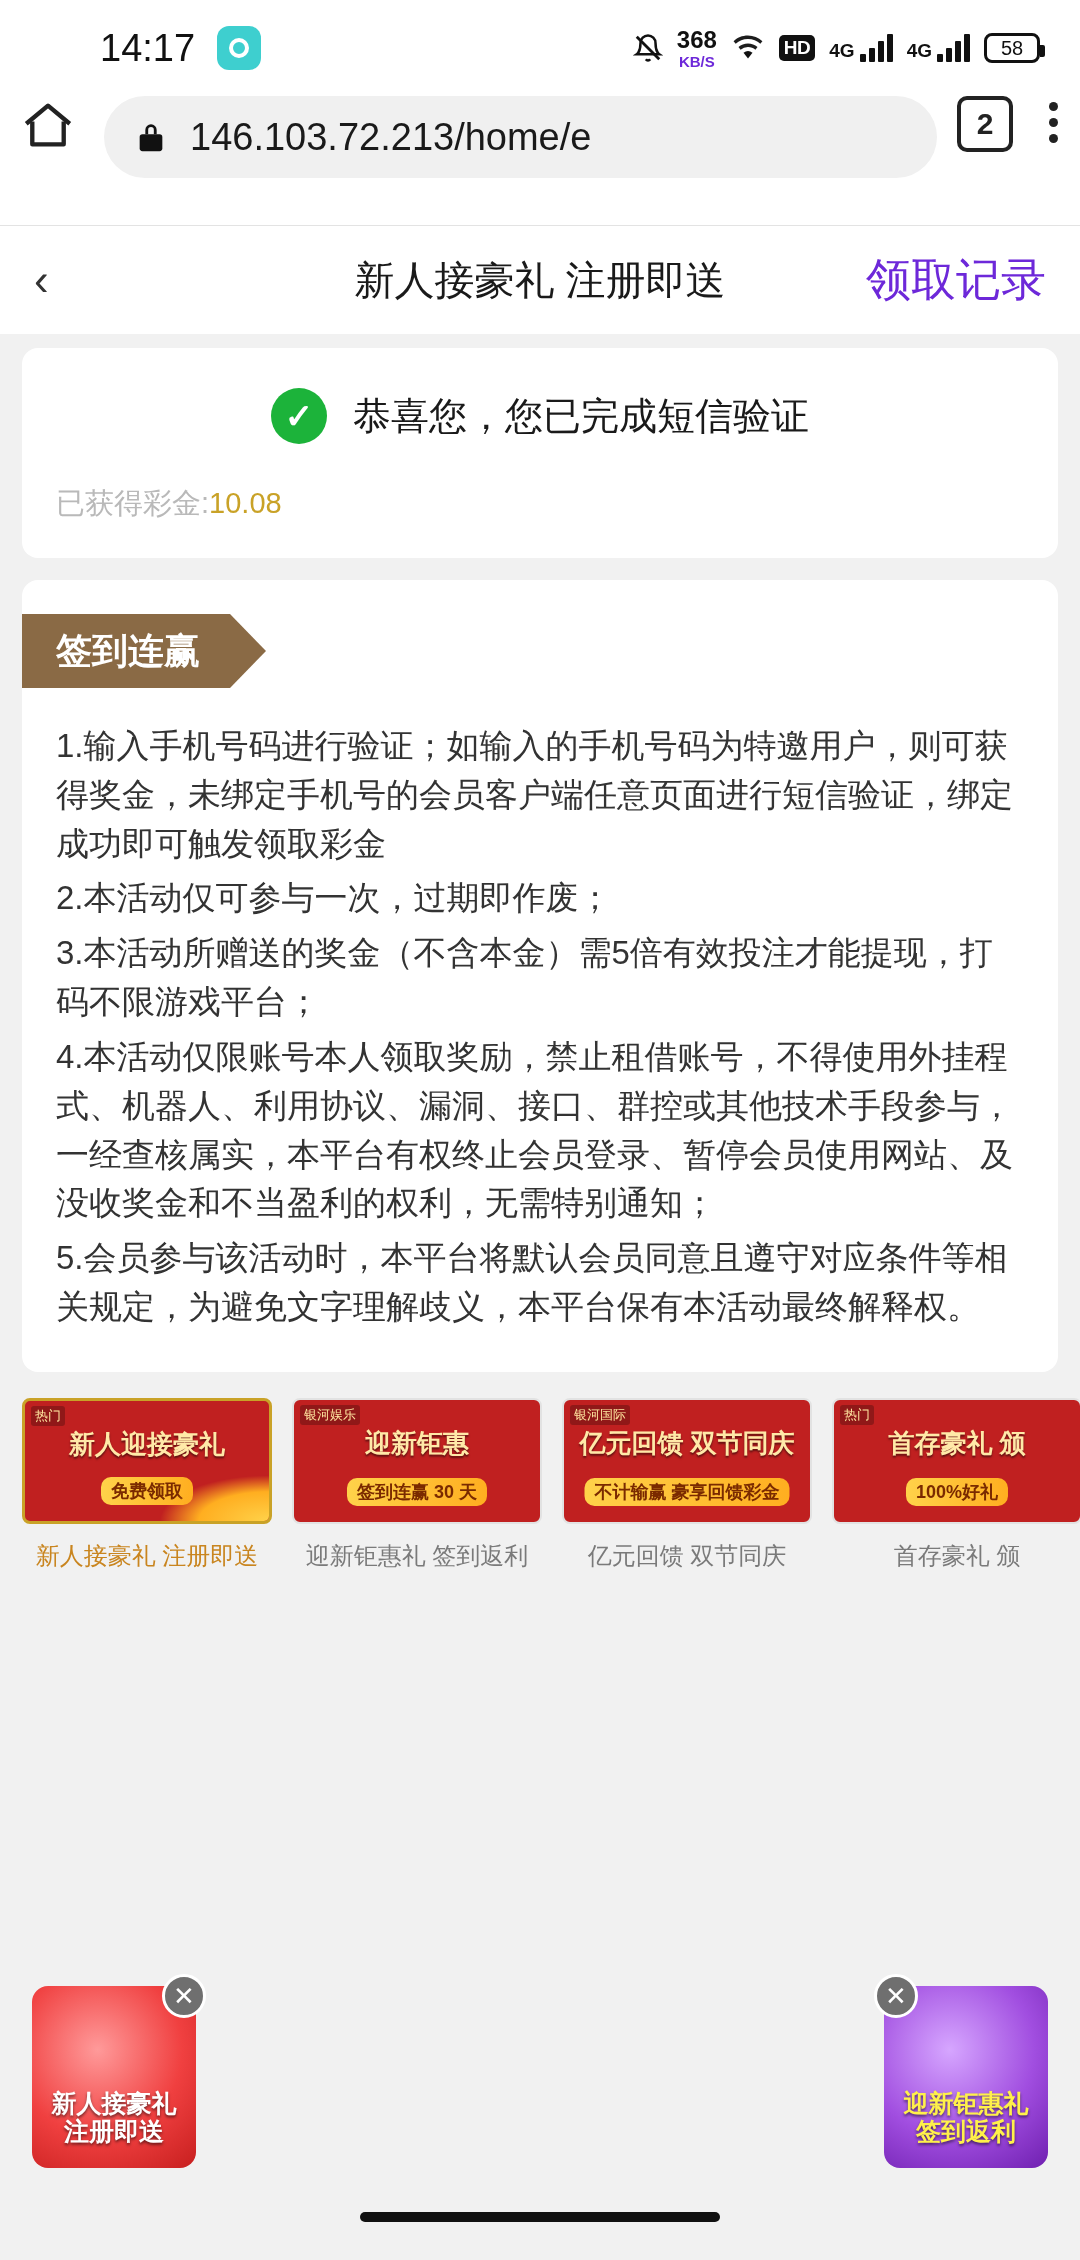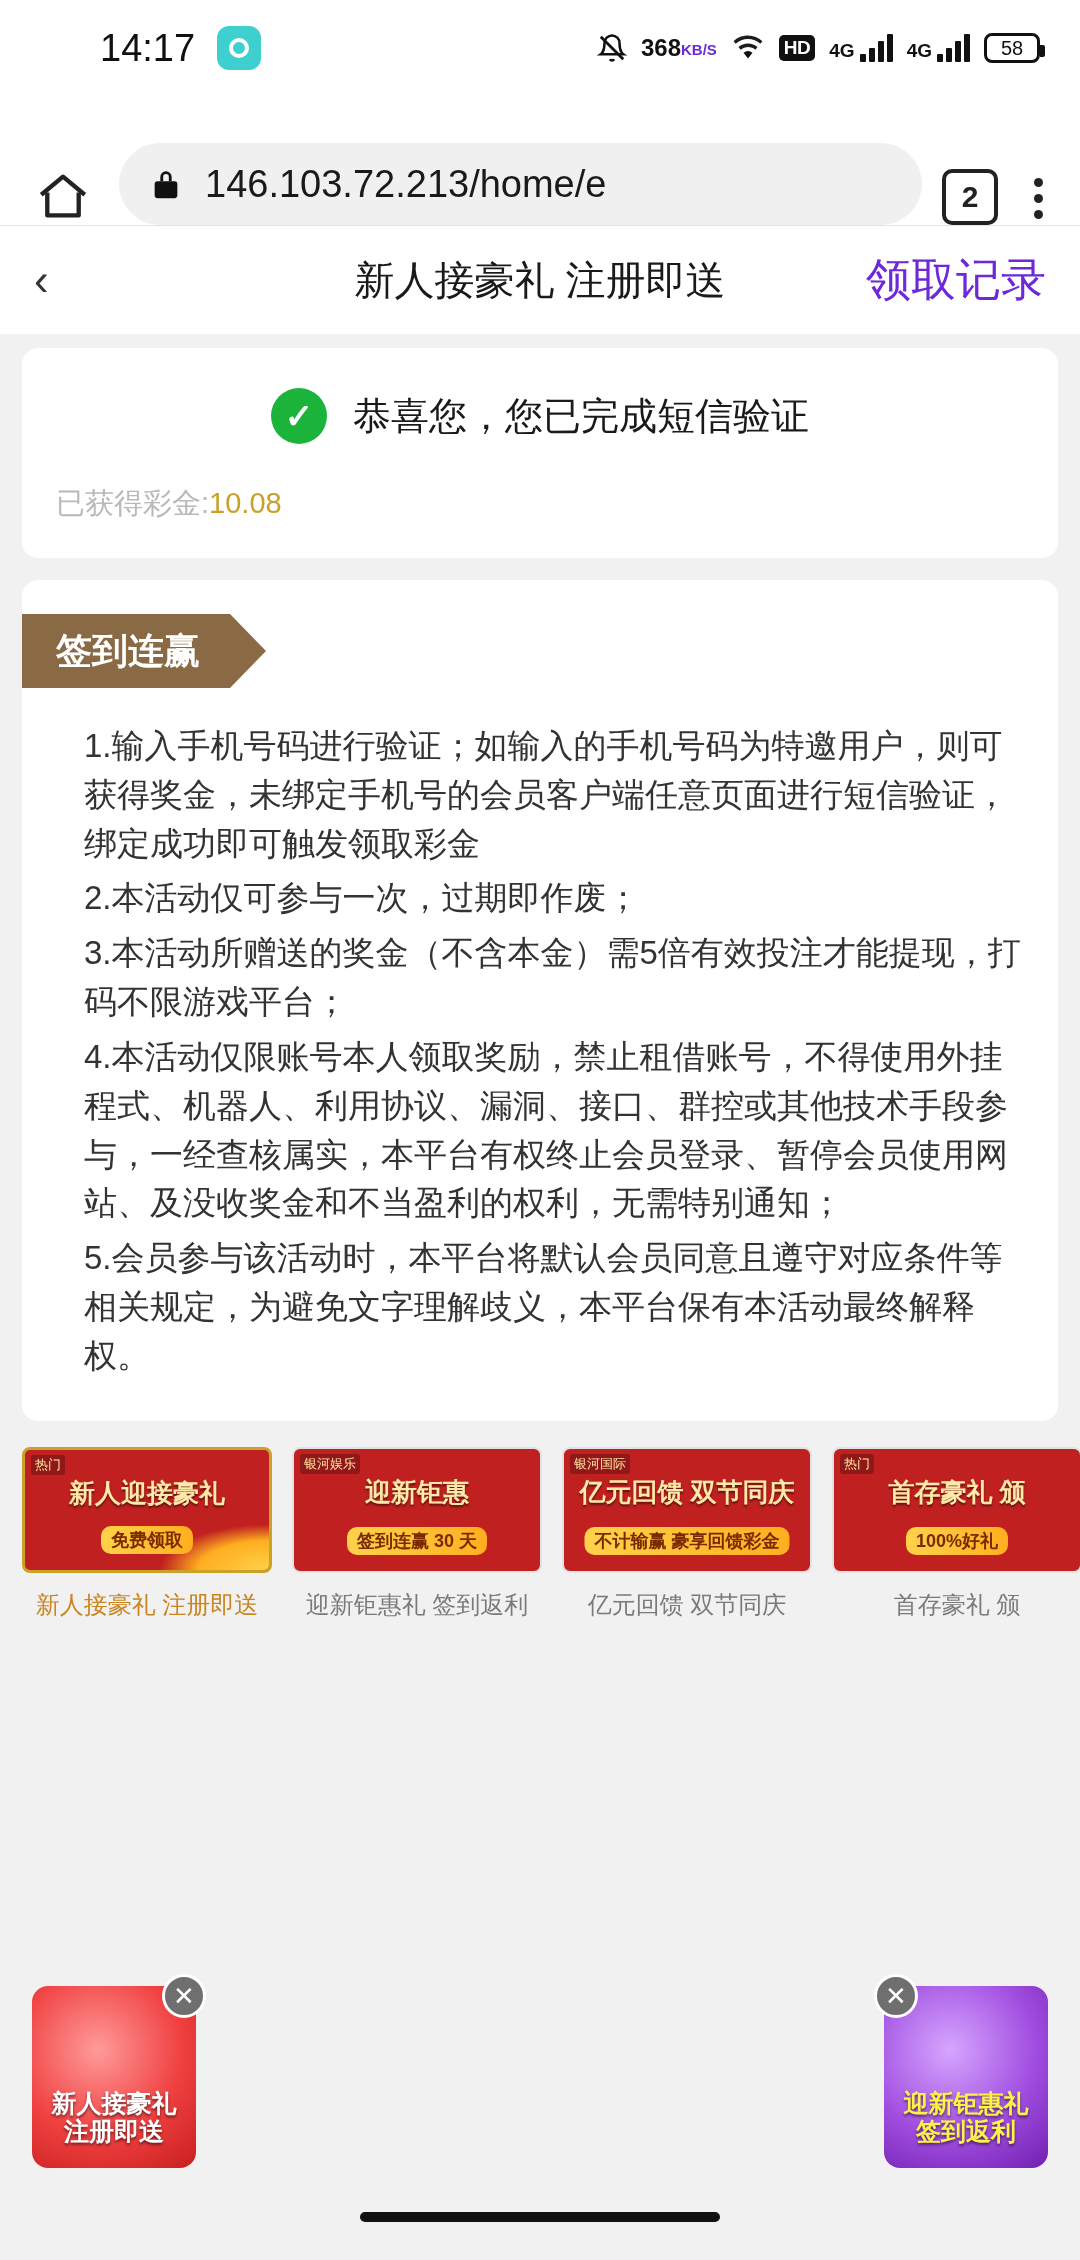--- a/index.html
+++ b/index.html
@@ -37,21 +37,21 @@
     border: 4px solid #fff;
   }
   .sb-right {
     margin-left: auto;
     display: flex;
     align-items: center;
     gap: 14px;
   }
   .sb-icon { font-size: 26px; color: #111; display: flex; align-items: center; }
   .kbs {
-    display: flex; flex-direction: row; align-items: center;
+    display: flex; flex-direction: column; align-items: center;
     line-height: 1;
   }
   .kbs .n { font-size: 24px; font-weight: bold; color: #111; }
   .kbs .u { font-size: 15px; font-weight: bold; color: #6d28d9; margin-top: 2px; }
   .hd-badge {
     background: #111; color: #fff; font-size: 19px; font-weight: bold;
     border-radius: 5px; padding: 2px 5px; letter-spacing: -.5px;
   }
   .net { display: flex; align-items: flex-end; gap: 3px; }
   .net .lbl { font-size: 19px; color: #111; font-weight: bold; margin-right: 2px; }
@@ -67,22 +67,22 @@
   .batt:after {
     content:""; position:absolute; right:-8px; top:9px;
     width:5px; height:12px; background:#111; border-radius:0 2px 2px 0;
   }
 
   
   .browserbar {
     height: 130px;
     background: #fff;
     display: flex;
-    align-items: flex-end;
-    padding: 0 27px;
+    align-items: flex-start;
+    padding: 0 12px;
     border-bottom: 1px solid #e3e3e3;
   }
   .home-icon { width: 72px; display:flex; justify-content:center; }
   .urlbox {
     flex: 1;
     height: 82px;
     background: #f0f0f0;
     border-radius: 41px;
     display: flex;
     align-items: center;
@@ -171,21 +171,21 @@
     position: relative;
     margin-left: 0;
   }
   .ribbon:after {
     content: "";
     position: absolute; right: -36px; top: 0;
     border-top: 37px solid transparent;
     border-bottom: 37px solid transparent;
     border-left: 36px solid #8a6a45;
   }
-  .rules-body { padding: 34px 34px 0 34px; margin-left: 28px; }
+  .rules-body { padding: 34px 34px 0 34px; }
   .rules-body p {
     font-size: 33px;
     line-height: 1.48;
     color: #333;
     margin-bottom: 6px;
   }
 
   
   .promo-strip {
     display: flex;

